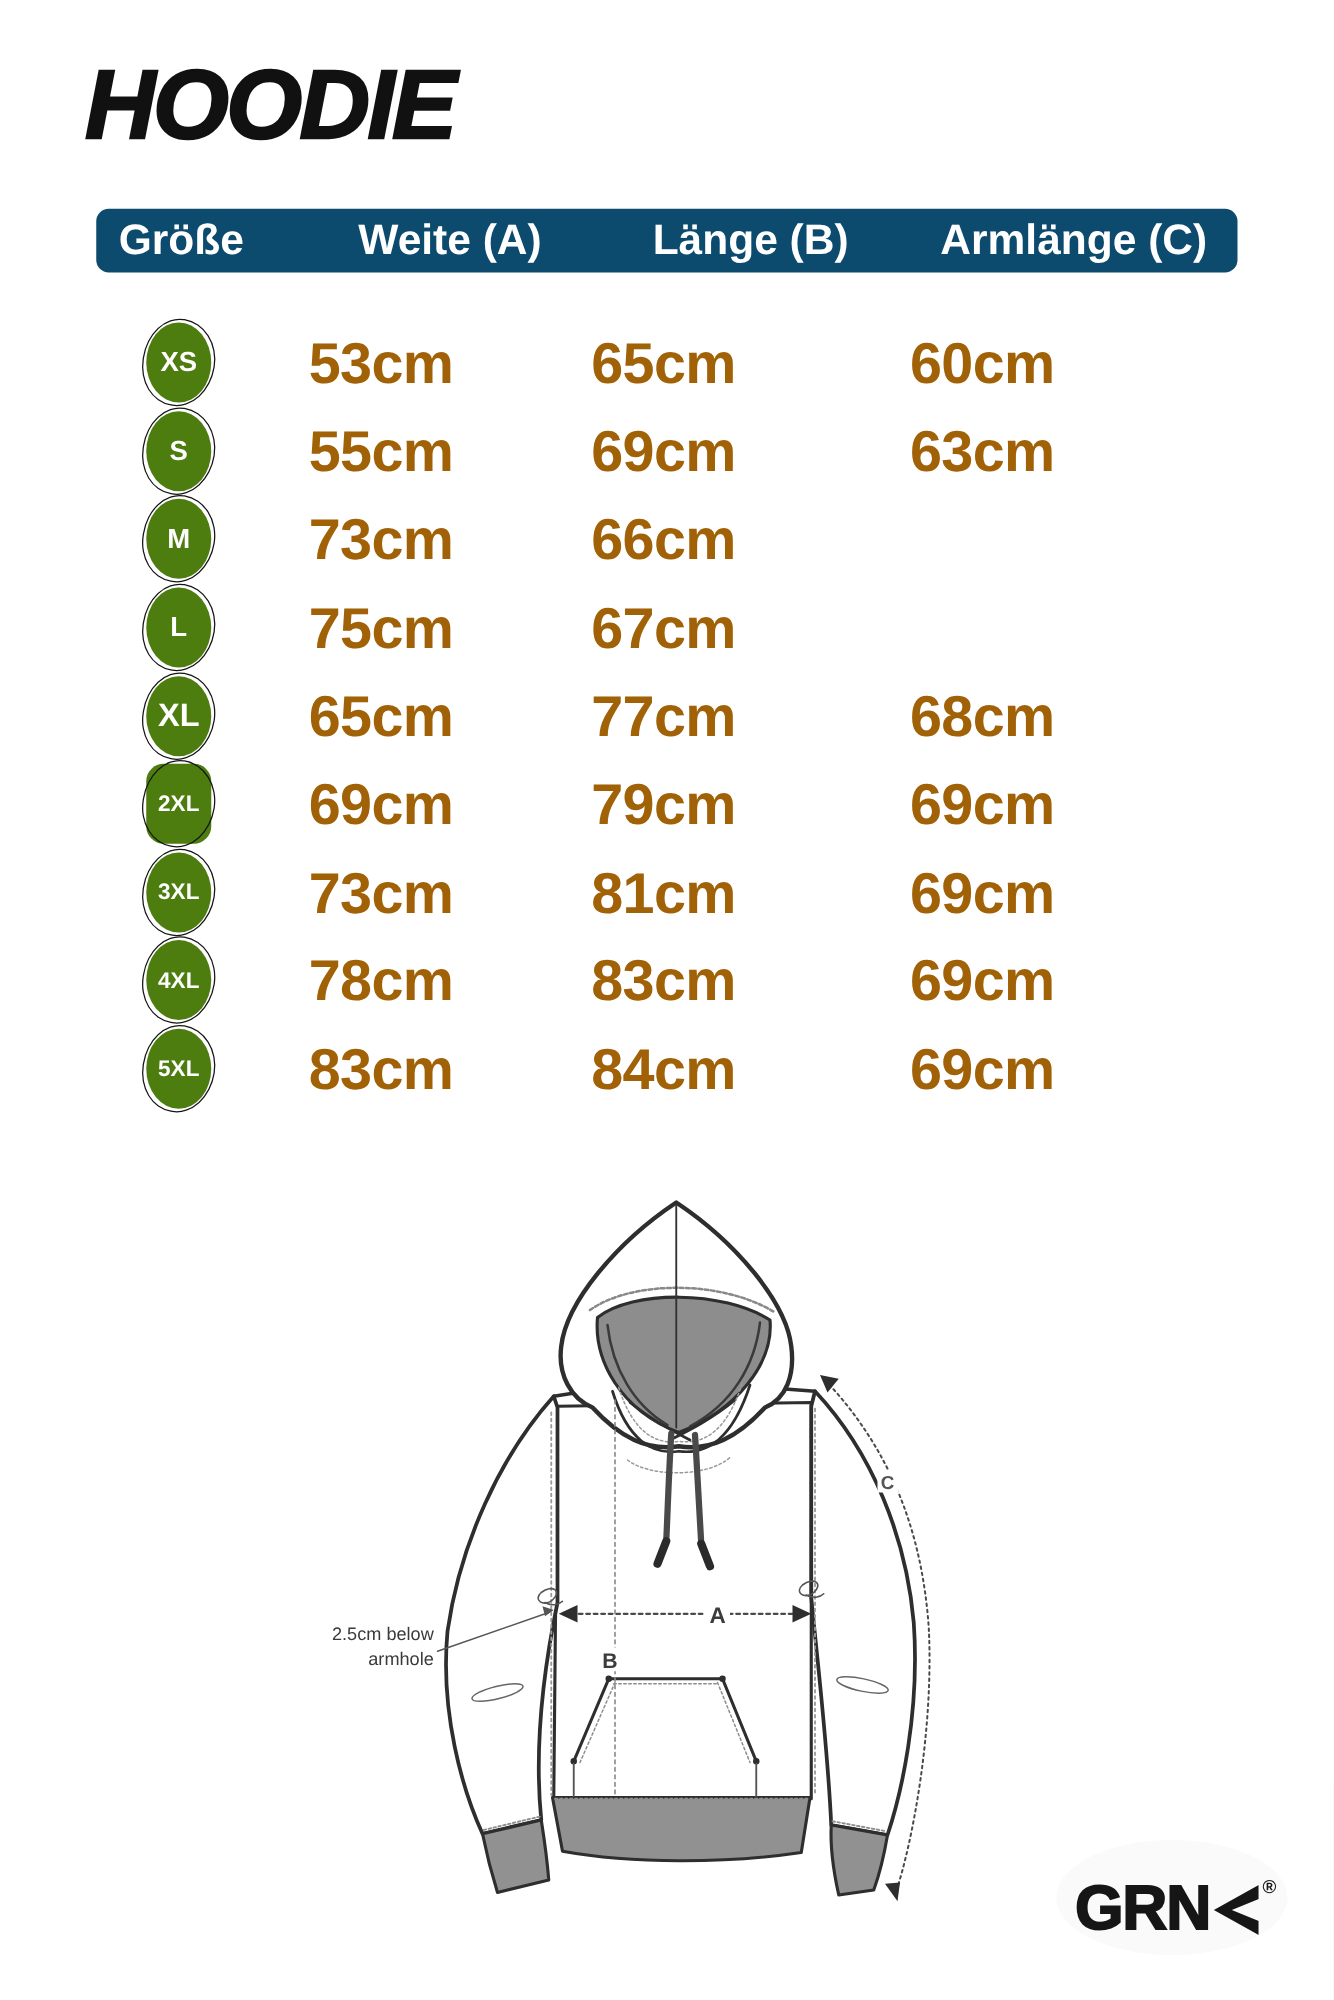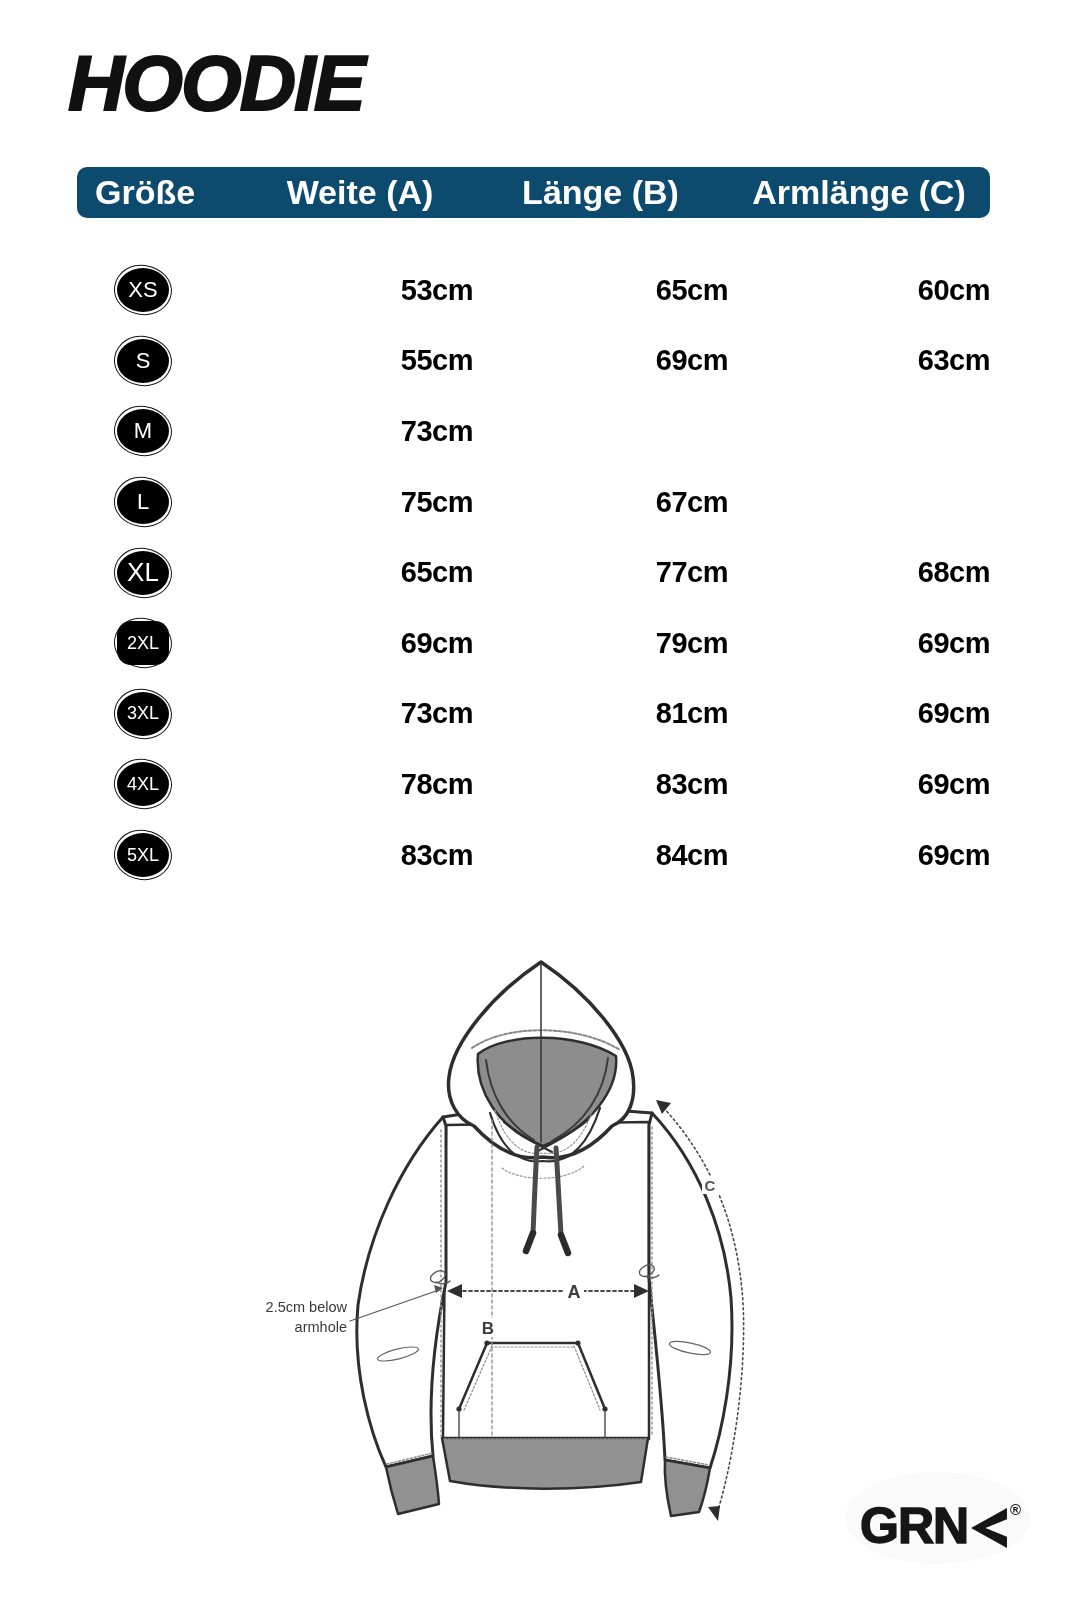--- a/index.html
+++ b/index.html
@@ -13,26 +13,26 @@
   
   .thead{position:absolute;left:77px;top:167px;width:913px;height:51px;background:#0c4a6e;
          border-radius:10px;display:grid;grid-template-columns:170px 226px 255px 262px;
          align-items:center;color:#fff;font-weight:bold;font-size:34px;}
   .thead .h{text-align:center;white-space:nowrap;}
   .thead .h.first{text-align:left;padding-left:18px;}
 
   .tbody{position:absolute;left:77px;top:255px;width:913px;display:grid;
          grid-auto-rows:70.6px;}
   .trow{display:grid;grid-template-columns:170px 226px 255px 262px;align-items:center;}
-  .badge{margin-left:40px;width:52px;height:44px;background:#000000;border-radius:50%;
-         display:flex;align-items:center;justify-content:center;color:#fff;font-weight:normal;
+  .badge{margin-left:40px;width:52px;height:64px;background:#4d7c0f;border-radius:50%;
+         display:flex;align-items:center;justify-content:center;color:#fff;font-weight:bold;
          position:relative;}
   .badge::after{content:"";position:absolute;inset:-3px;border:1.5px solid #141414;
          border-radius:48% 52% 50% 49% / 51% 49% 52% 48%;transform:rotate(9deg);}
-  .val{text-align:right;font-size:29px;font-weight:bold;color:#000000;letter-spacing:-0.5px;}
+  .val{text-align:left;font-size:46px;font-weight:bold;color:#a16207;letter-spacing:-0.5px;}
 
   
   .diagram{position:absolute;left:250px;top:930px;width:560px;height:600px;}
 
   
   .logo-blob{position:absolute;left:845px;top:1472px;width:185px;height:92px;
              background:#fafafa;border-radius:50%;}
   .logo{position:absolute;left:860px;top:1505px;width:190px;height:46px;}
   .logo .grn{position:absolute;left:0;top:0;font-size:50px;line-height:42px;font-weight:bold;
              letter-spacing:-1px;color:#161616;-webkit-text-stroke:1.5px #161616;}
@@ -68,20 +68,21 @@
         </div>
         <div class="val">55cm</div>
         <div class="val">69cm</div>
         <div class="val">63cm</div>
       </div>
       <div class="trow">
         <div>
           <div class="badge" style="font-size: 22px;">M</div>
         </div>
         <div class="val">73cm</div>
+        <div class="val">66cm</div>
       </div>
       <div class="trow">
         <div>
           <div class="badge" style="font-size: 22px;">L</div>
         </div>
         <div class="val">75cm</div>
         <div class="val">67cm</div>
       </div>
       <div class="trow">
         <div>

